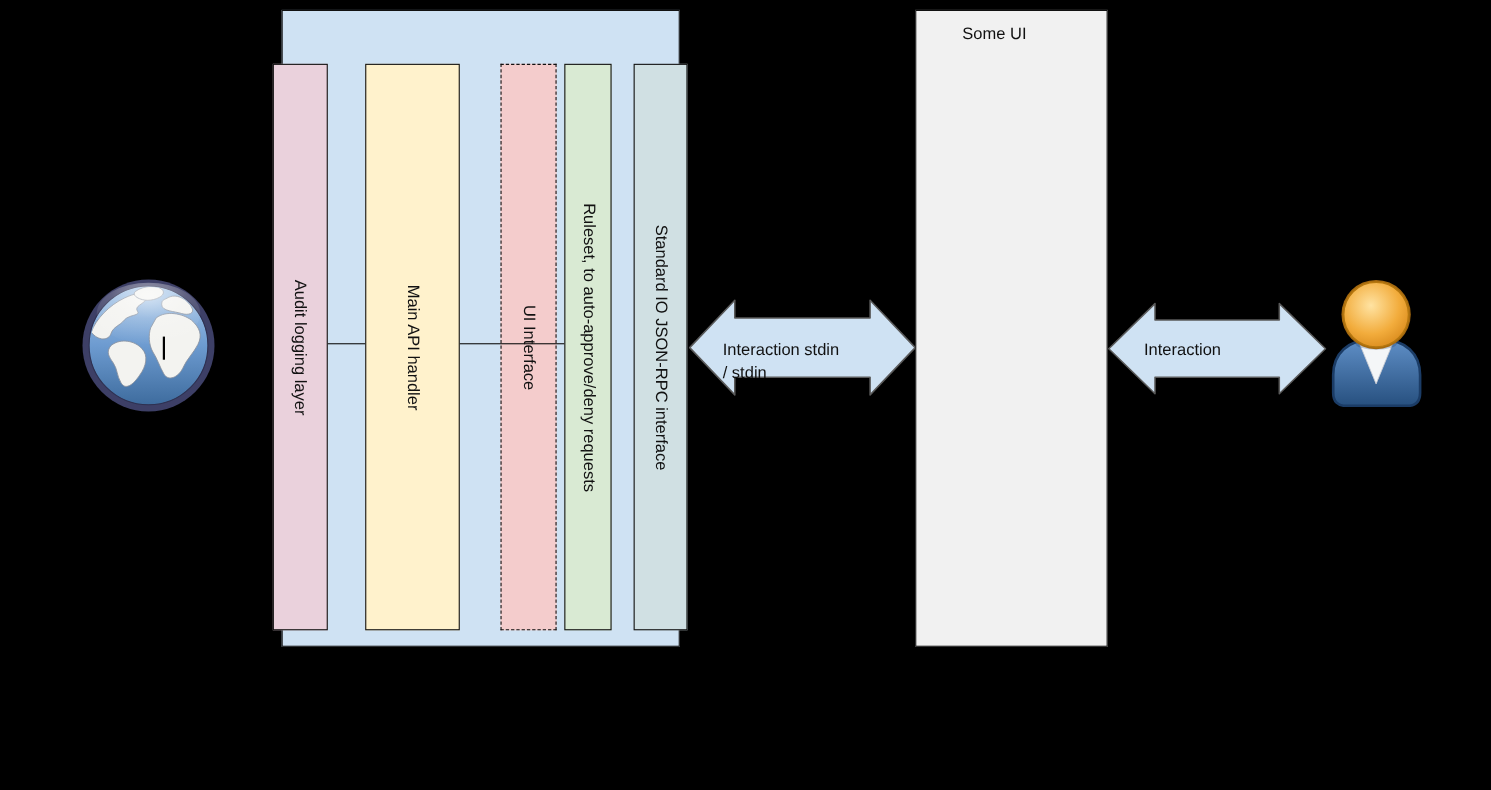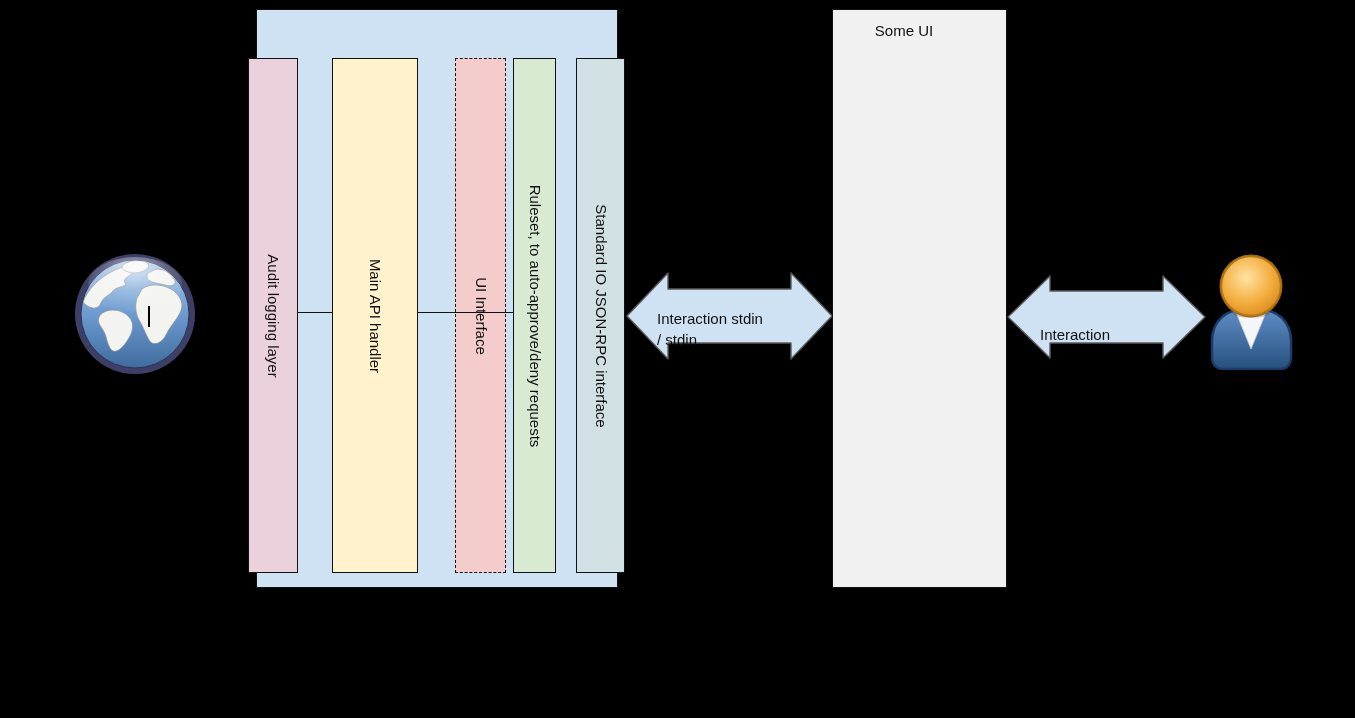--- a/index.html
+++ b/index.html
@@ -29,21 +29,21 @@
 
   .connector{position:absolute;top:312px;height:1.4px;background:#111;z-index:3;}
   #conn-1{left:298px;width:34px;}
   #conn-2{left:418px;width:95px;}
 
   .arrow-wrap{position:absolute;}
   #arrow1{left:626px;top:271px;}
   #arrow2{left:1007px;top:274px;}
   .arrow-text{position:absolute;font-size:15px;line-height:21px;color:#111;white-space:nowrap;}
   #arrow1-text{left:657px;top:308px;}
-  #arrow2-text{left:1040px;top:324px;}
+  #arrow2-text{left:1040px;top:308px;}
 
   .icon{position:absolute;}
   #globe{left:73px;top:252px;}
   #person{left:1204px;top:253px;}
   #cursor-artifact{position:absolute;left:148px;top:306px;width:2px;height:21px;background:#000;z-index:4;}
 </style>
 </head>
 <body>
 
 <div class="canvas">

